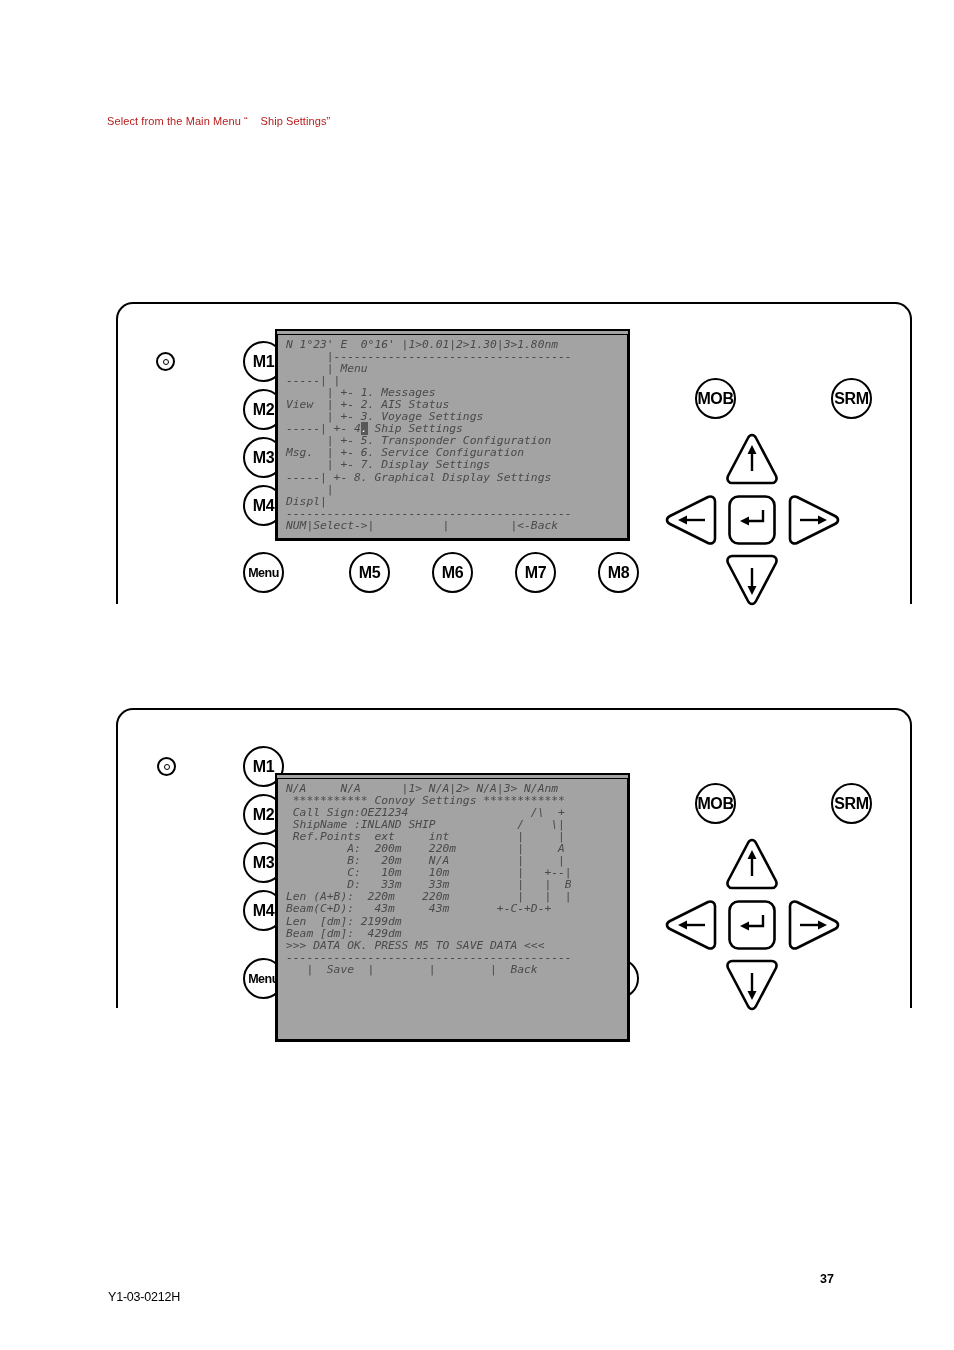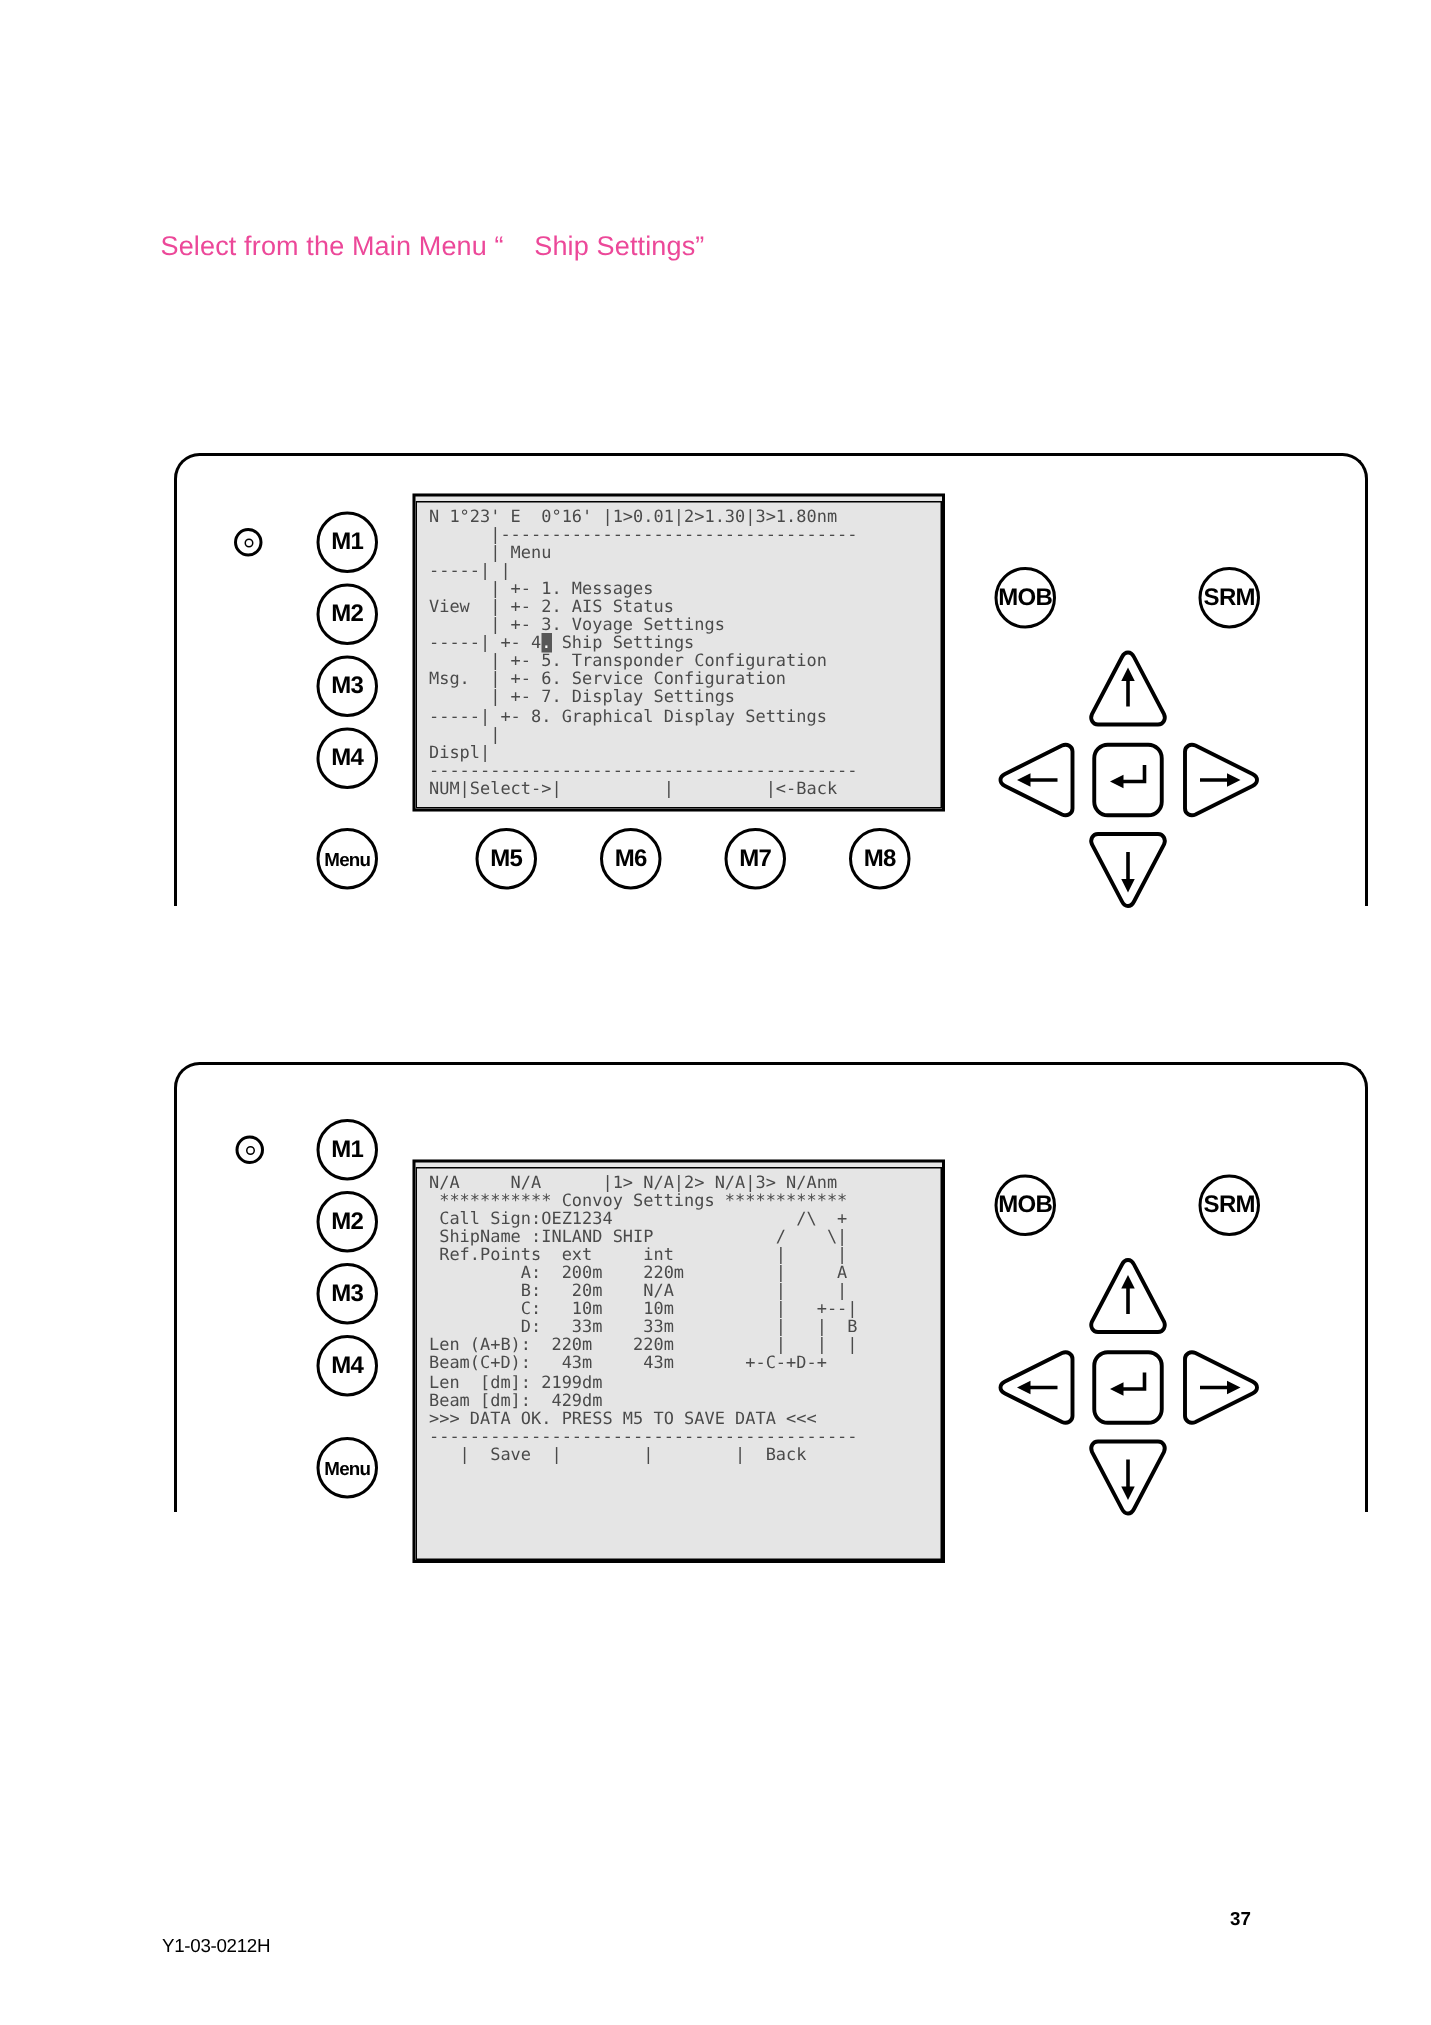--- a/index.html
+++ b/index.html
@@ -14,25 +14,24 @@
     font-family: "Liberation Sans", sans-serif;
     color: #000000;
     overflow: hidden;
   }
 
   
   .caption {
     position: absolute;
     left: 107px;
     top: 115px;
-    font-size: 18px;
+    font-size: 11px;
     letter-spacing: 0.1px;
-    color: #ec4899;
+    color: #b91c1c;
     white-space: pre;
-    margin-top: 39px;
   }
 
   
   .device {
     position: absolute;
     left: 116px;
     width: 796px;
     border: 2.2px solid #000;
     border-bottom: none;
     border-top-left-radius: 17px;
@@ -74,31 +73,33 @@
     box-sizing: border-box;
     background: #fff;
     display: flex;
     align-items: center;
     justify-content: center;
     font-weight: bold;
     font-size: 16px;
     letter-spacing: -0.4px;
     font-family: "Liberation Sans", sans-serif;
     user-select: none;
+    margin-left: 32px;
   }
   .rbtn.menu { font-size: 12.5px; letter-spacing: -0.5px; }
 
   
   .lcd {
     position: absolute;
     border: 2.4px solid #000;
-    background: #e5e5e5;
+    background: #a3a3a3;
     box-sizing: border-box;
     padding: 3px 0 0 0;
     overflow: hidden;
+    font-style: italic;
   }
   .lcd-inner {
     border: 1.2px solid #000;
     box-sizing: border-box;
     width: 100%;
     height: 100%;
     padding: 4px 6px 2px 8px;
   }
   pre.lcd-text {
     margin: 0;

